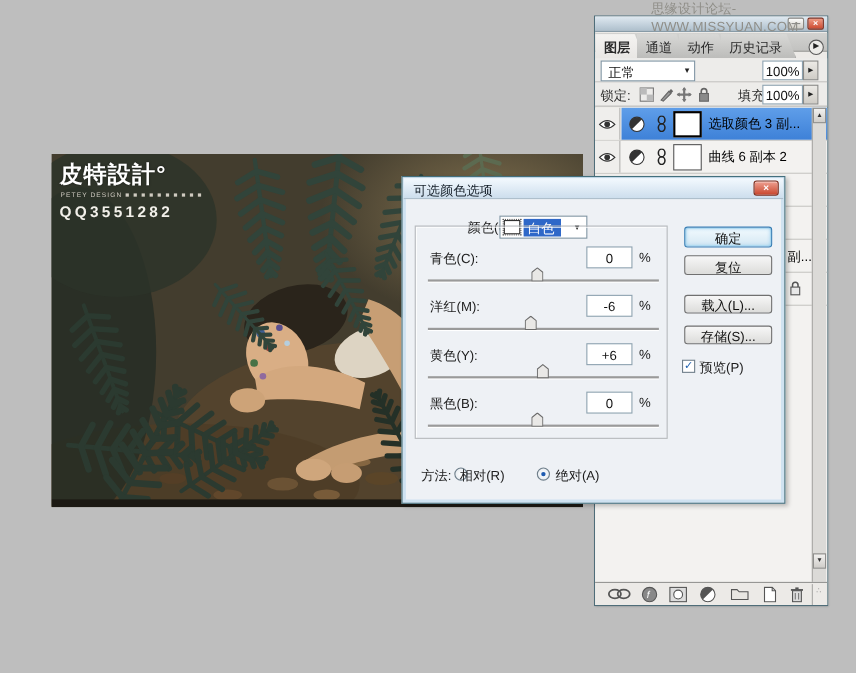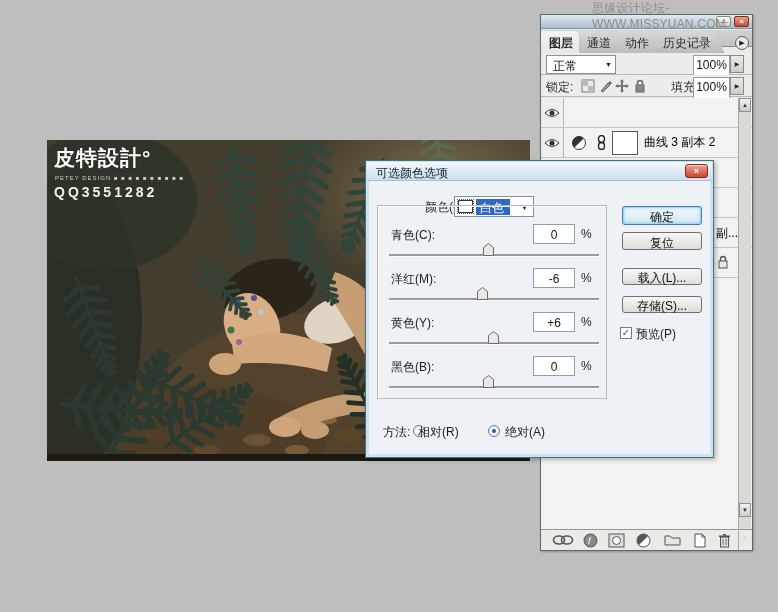--- a/index.html
+++ b/index.html
@@ -36,23 +36,23 @@
     clip-path:polygon(0 0, calc(100% - 9px) 0, 100% 100%, 0 100%);
     background:linear-gradient(#d8d8d6,#bcbcba); color:#2a2a2a; border-right:1px solid #979795; }
   .tab.active { background:linear-gradient(#f4f3f1,#e9e7e4); font-weight:bold; }
   .p-menu-btn { right:3px; top:21px; width:14px; height:14px; border:1px solid #5a5a5a; border-radius:50%;
     background:#ecebe8; font-size:7px; line-height:12px; text-align:center; color:#222; }
 
   .p-row { left:0; width:100%; height:22px; background:#edecea; border-bottom:1px solid #b9b8b6; }
   .p-row-blend { top:38px; } .p-row-lock { top:60px; }
   .combo { top:2px; height:19px; background:#fff; border:1px solid #7e93a2; }
   .combo .arr { position:absolute; right:3px; top:5px; font-size:7px; color:#222; }
-  .blend-combo { left:5px; width:70px; padding:2px 0 0 6px; }
+  .blend-combo { left:5px; width:86px; padding:2px 0 0 6px; }
   .p-lbl { top:4px; color:#2b2b2b; }
-  .val-box { top:2px; width:37px; height:28px; background:#fff; border:1px solid #8ba0ae; text-align:center; padding-top:2px; }
+  .val-box { top:2px; width:37px; height:18px; background:#fff; border:1px solid #8ba0ae; text-align:center; padding-top:2px; }
   .spin-btn { top:2px; width:14px; height:18px; background:linear-gradient(#eceae6,#cfccc6); border:1px solid #8a8a88;
     font-size:6px; text-align:center; line-height:16px; color:#222; }
   .lock-ico { top:4px; width:14px; height:14px; }
 
   .p-list { left:0; top:83px; width:211px; height:431px; background:#f3f2f0; }
   .l-row { position:relative; width:100%; height:30px; border-bottom:1px solid #c7c6c4; }
   .eye-cell { position:absolute; left:0; top:0; width:23px; height:29px; border-right:1px solid #b4b3b1;
     display:flex; align-items:center; justify-content:center; background:#efeeec; }
   .l-content { position:absolute; left:24px; top:0; right:0; height:29px; display:flex; align-items:center; }
   .l-row.sel .l-content { background:linear-gradient(#5f9ee9,#3e81d8); }
@@ -243,40 +243,52 @@
 
   <div class="abs p-list">
 
     <div class="l-row sel">
       <div class="eye-cell">
         <svg width="16" height="10" viewBox="0 0 16 10">
           <path d="M1,5 Q8,-2 15,5 Q8,12 1,5 Z" fill="#fff" stroke="#333"></path>
             <circle cx="8" cy="5" r="2.6" fill="#333"></circle>
         </svg>
       </div>
+      <div class="l-content">
+        <svg class="adj-ico" width="16" height="16" viewBox="0 0 16 16">
+          <circle cx="8" cy="8" r="6.5" fill="#fff" stroke="#333"></circle>
+            <path d="M3.4,12.6 A6.5,6.5 0 0 1 12.6,3.4 Z" fill="#333"></path>
+        </svg>
+        <svg class="chain-ico" width="9" height="15" viewBox="0 0 9 15">
+          <ellipse cx="4.5" cy="4" rx="3" ry="3.5" fill="none" stroke="#222" stroke-width="1.4"></ellipse>
+          <ellipse cx="4.5" cy="11" rx="3" ry="3.5" fill="none" stroke="#222" stroke-width="1.4"></ellipse>
+        </svg>
+        <div class="thumb"></div>
+        <div class="l-name">选取颜色 3 副...</div>
+      </div>
     </div>
 
     <div class="l-row">
       <div class="eye-cell">
         <svg width="16" height="10" viewBox="0 0 16 10">
           <path d="M1,5 Q8,-2 15,5 Q8,12 1,5 Z" fill="#fff" stroke="#333"></path>
             <circle cx="8" cy="5" r="2.6" fill="#333"></circle>
         </svg>
       </div>
       <div class="l-content">
         <svg class="adj-ico" width="16" height="16" viewBox="0 0 16 16">
           <circle cx="8" cy="8" r="6.5" fill="#fff" stroke="#333"></circle>
             <path d="M3.4,12.6 A6.5,6.5 0 0 1 12.6,3.4 Z" fill="#333"></path>
         </svg>
         <svg class="chain-ico" width="9" height="15" viewBox="0 0 9 15">
           <ellipse cx="4.5" cy="4" rx="3" ry="3.5" fill="none" stroke="#222" stroke-width="1.4"></ellipse>
           <ellipse cx="4.5" cy="11" rx="3" ry="3.5" fill="none" stroke="#222" stroke-width="1.4"></ellipse>
         </svg>
         <div class="thumb"></div>
-        <div class="l-name">曲线 3 副本 2</div>
+        <div class="l-name">曲线 6 副本 2</div>
       </div>
     </div>
 
     <div class="l-row"></div>
     <div class="l-row"></div>
     <div class="l-row">
       <span class="frag-name">副...</span>
     </div>
     <div class="l-row">
       <svg class="frag-lock" width="12" height="14" viewBox="0 0 12 14">

